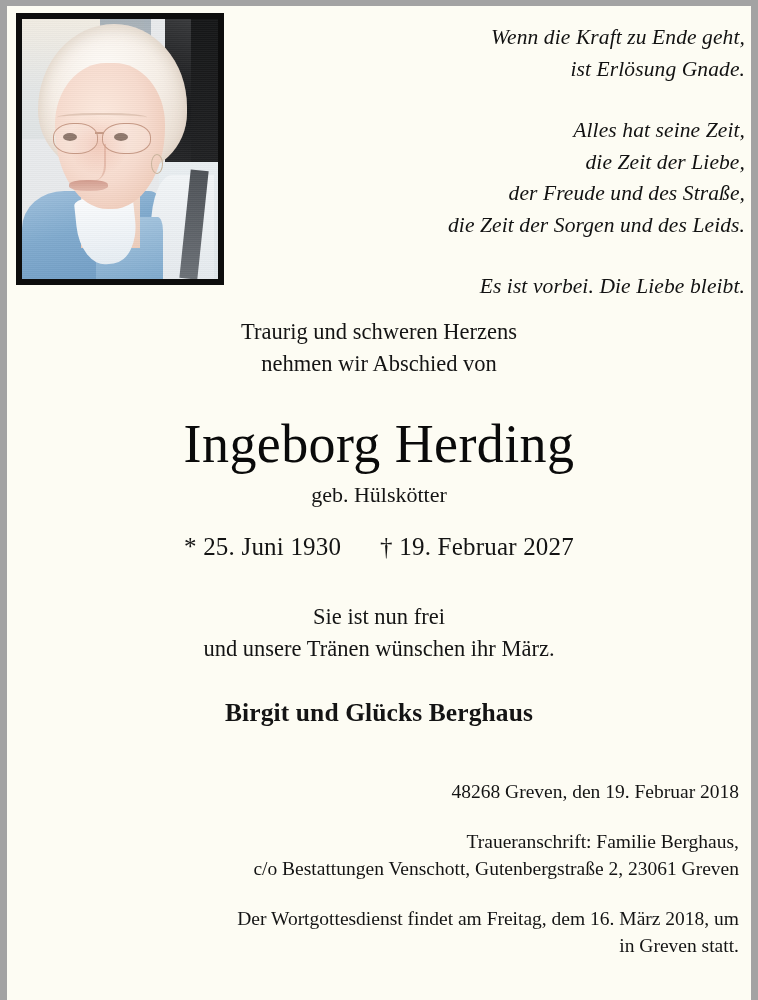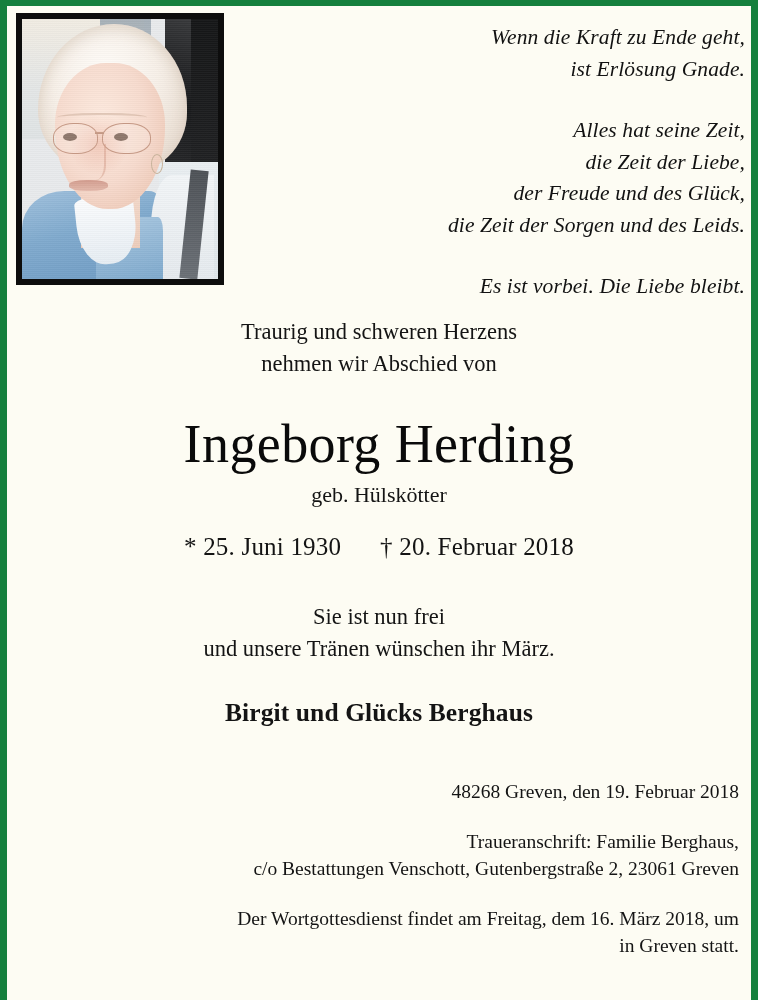--- a/index.html
+++ b/index.html
@@ -14,21 +14,21 @@
     overflow: hidden;
     font-family: "Liberation Serif", "DejaVu Serif", serif;
   }
 
   
   .notice-frame {
     position: relative;
     width: 758px;
     height: 1000px;
     box-sizing: border-box;
-    background: #15803d;
+    background: #a3a3a3;
     padding: 6px 7px 0 7px;
   }
   .notice-page {
     position: relative;
     width: 100%;
     height: 100%;
     box-sizing: border-box;
     background: #fdfcf3;
     overflow: hidden;
   }
@@ -285,21 +285,21 @@
       </div>
 
       <div class="poem">
         <p class="stanza">
           <span class="line">Wenn die Kraft zu Ende geht,</span>
           <span class="line">ist Erlösung Gnade.</span>
         </p>
         <p class="stanza">
           <span class="line">Alles hat seine Zeit,</span>
           <span class="line">die Zeit der Liebe,</span>
-          <span class="line">der Freude und des Glück,</span>
+          <span class="line">der Freude und des Straße,</span>
           <span class="line">die Zeit der Sorgen und des Leids.</span>
         </p>
         <p class="stanza">
           <span class="line">Es ist vorbei. Die Liebe bleibt.</span>
         </p>
       </div>
 
     </div>
 
     <div class="center-block">
@@ -309,21 +309,21 @@
         <span class="line">nehmen wir Abschied von</span>
       </div>
 
       <div class="name">Ingeborg Herding</div>
 
       <div class="maiden">geb. Hülskötter</div>
 
       <div class="dates">
         <span>* 25. Juni 1930</span>
         <span class="gap"></span>
-        <span>† 20. Februar 2018</span>
+        <span>† 19. Februar 2027</span>
       </div>
 
       <div class="verse">
         <span class="line">Sie ist nun frei</span>
         <span class="line">und unsere Tränen wünschen ihr März.</span>
       </div>
 
       <div class="survivors">Birgit und Glücks Berghaus</div>
 
     </div>

